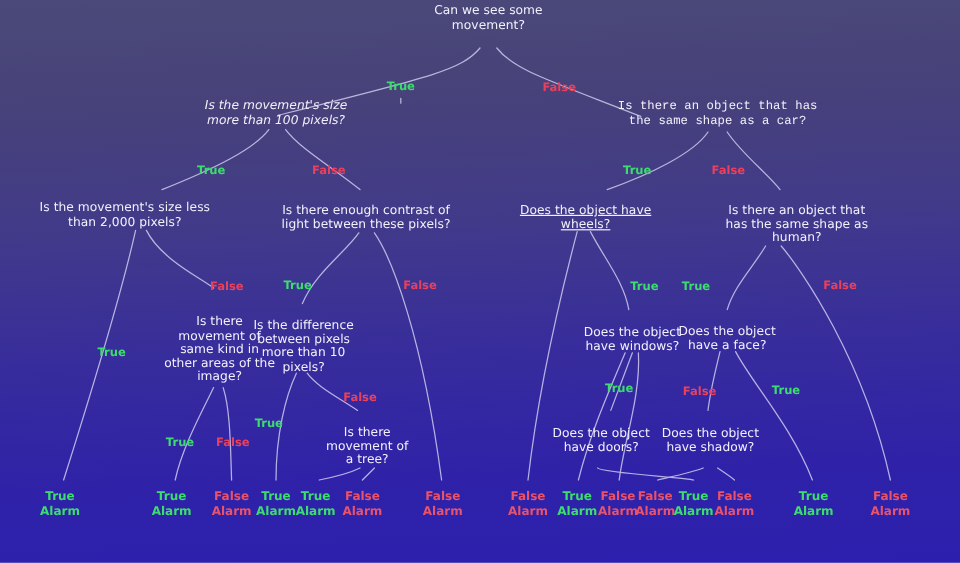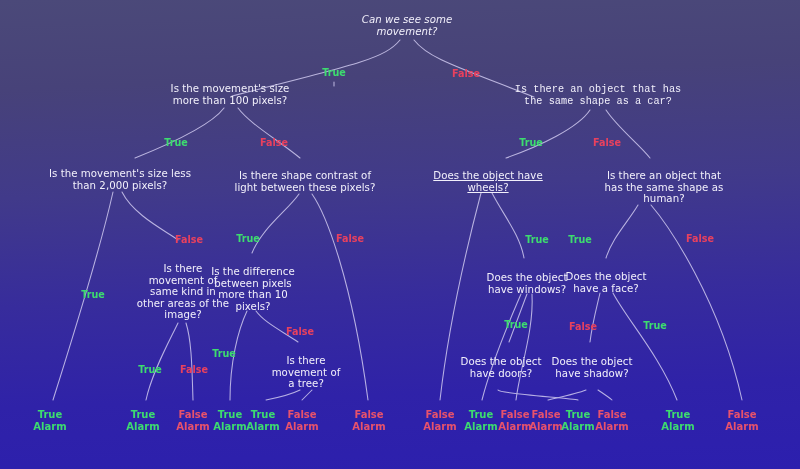--- a/index.html
+++ b/index.html
@@ -83,29 +83,29 @@
       <path d="M 598 390 C 604 394 610 398 612 400"></path>
       <path d="M 498 390 C 500 394 572 398 578 400"></path>
       <path d="M 527 294 L 509 342"></path>
     </g>
   <g id="stem-group" fill="none" stroke="#cfc9ef" stroke-width="1.05" stroke-linecap="round" opacity="0.85">
     <path d="M 334 82 L 334 86"></path>
   </g>
 </svg>
 
 <div id="nodes-layer">
-    <div class="node" style="left: 407px; top: 14px; font-style: italic;">Can we see some
+    <div class="node" style="left: 407px; top: 4px;">Can we see some
 movement?</div>
-    <div class="node" style="left: 230px; top: 83px;">Is the movement's size
+    <div class="node" style="left: 230px; top: 83px; font-style: italic;">Is the movement's size
 more than 100 pixels?</div>
     <div class="node" style="left: 598px; top: 84px; font-family: Liberation Mono, monospace;">Is there an object that has
 the same shape as a car?</div>
-    <div class="node" style="left: 120px; top: 168px; text-align: center;">Is the movement's size less
+    <div class="node" style="left: 104px; top: 168px; text-align: center;">Is the movement's size less
 than 2,000 pixels?</div>
-    <div class="node" style="left: 305px; top: 170px;">Is there shape contrast of
+    <div class="node" style="left: 305px; top: 170px;">Is there enough contrast of
 light between these pixels?</div>
     <div class="node" style="left: 488px; top: 170px; text-decoration: underline;">Does the object have
 wheels?</div>
     <div class="node" style="left: 664px; top: 170px;">Is there an object that
 has the same shape as
 human?</div>
     <div class="node" style="left: 183px; top: 263px;">Is there
 movement of
 same kind in
 other areas of the

